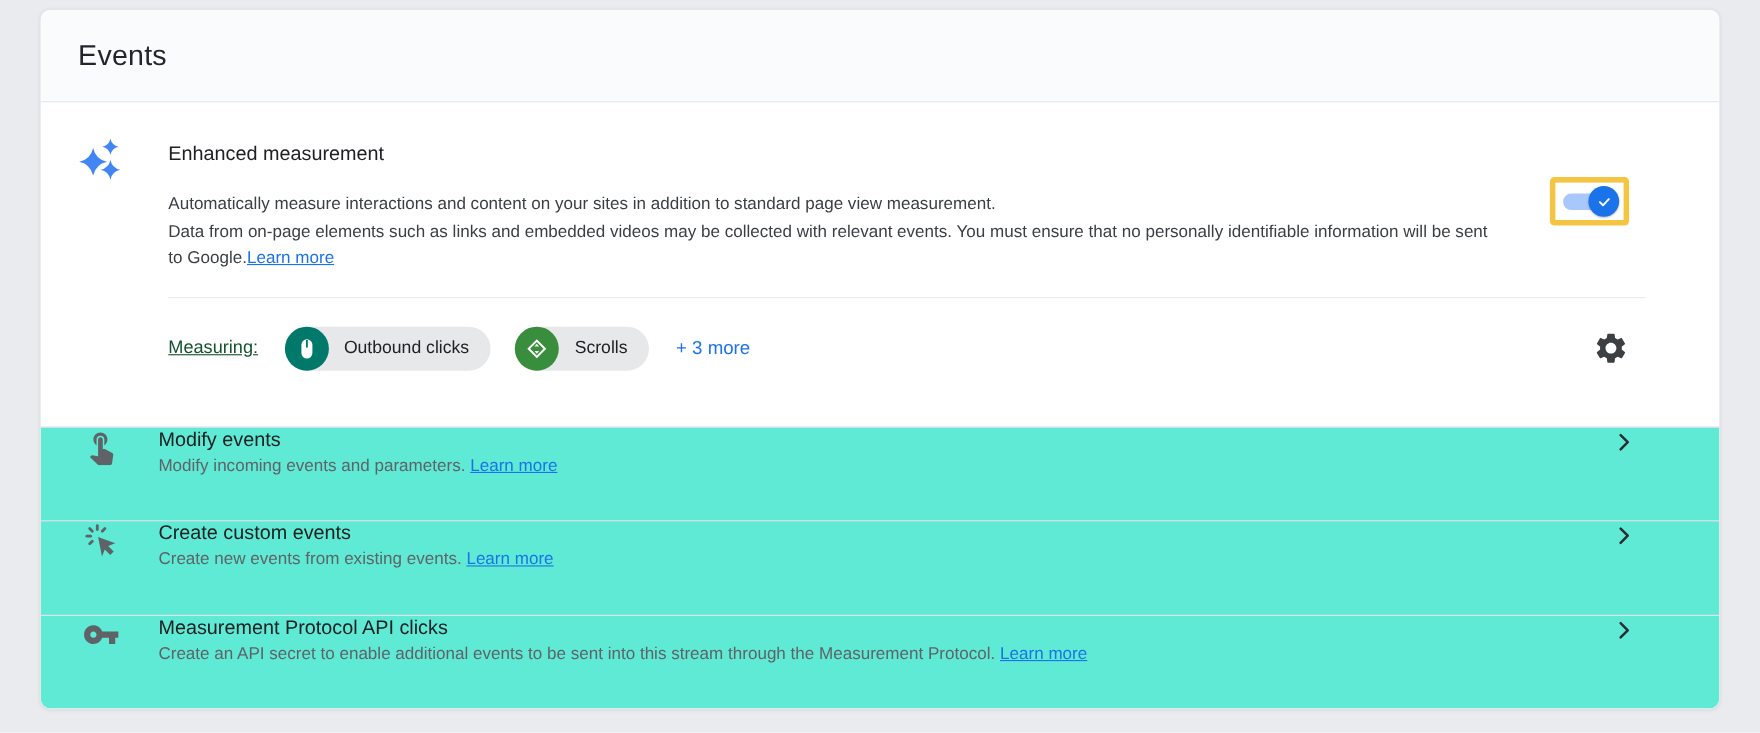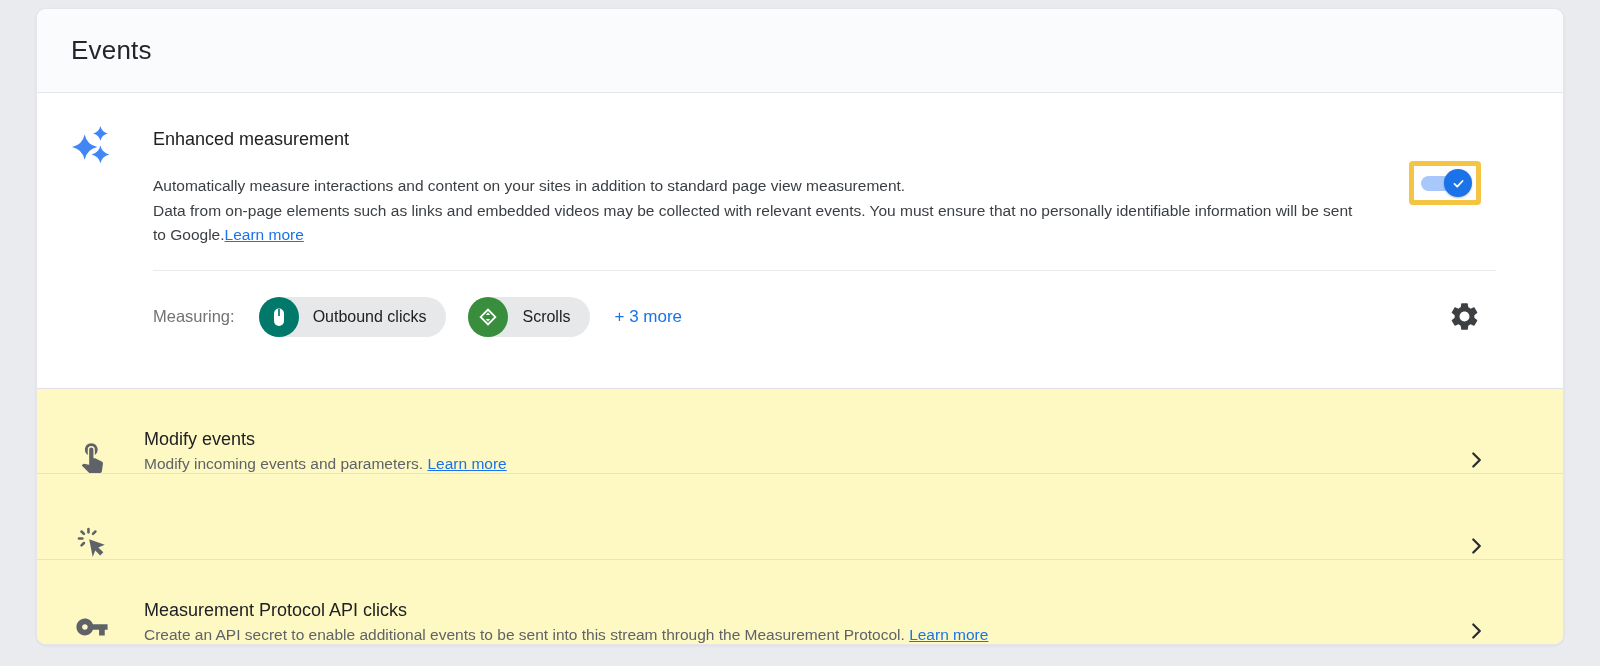--- a/index.html
+++ b/index.html
@@ -50,21 +50,21 @@
     color:#1a73e8; text-decoration:underline; cursor:pointer;
   }
   .inner-divider {
     border-top:1px solid #e8eaed;
     margin-top:22px; margin-right:33px;
   }
   .measuring-row {
     display:flex; align-items:center;
     padding:26px 0 34px 0;
   }
-  .measuring-label { font-size:16.5px; color:#737373; margin-right:24px; }
+  .measuring-label { font-size:16.5px; color:#14532d; margin-right:24px;text-decoration:underline; }
   .chip {
     display:inline-flex; align-items:center;
     height:40px; border-radius:20px;
     background:#e7e8ea;
     padding-right:20px; margin-right:22px;
     cursor:pointer;
   }
   .chip-circle {
     width:40px; height:40px; border-radius:50%;
     display:flex; align-items:center; justify-content:center;
@@ -101,23 +101,23 @@
     width:28px; height:28px; border-radius:50%;
     background:#1A73E8;
     display:flex; align-items:center; justify-content:center;
     box-shadow:0 1px 2px rgba(0,0,0,.25);
   }
 
   
   .setting-row {
     flex:0 0 85.3px; height:85.3px;
     border-top:1px solid #dfe1e5;
-    display:flex; align-items:flex-end;
+    display:flex; align-items:flex-start;
     padding:0 34px;
-    background:#fef9c3;
+    background:#5eead4;
     cursor:pointer;
   }
   .row-icon { width:42px; flex:0 0 42px; display:flex; align-items:center; justify-content:center; color:#5f6368; }
   .row-text { margin-left:31px; }
   .row-title { font-size:18px; font-weight:500; color:#202124; }
   .row-desc { font-size:15.5px; color:#5f6368; margin-top:5px; }
   .row-chevron { margin-left:auto; margin-right:40px; display:flex; align-items:center; }
 </style>
 </head>
 <body>
@@ -216,20 +216,24 @@
         <path d="M10 10 L21 14 L16.5 15.8 L20 19.3 L17.8 21.5 L14.3 18 L12.5 22.5 Z" fill="#5f6368"></path>
         <g stroke="#5f6368" stroke-width="1.8" stroke-linecap="round">
           <path d="M9.5 2.8 v2.4"></path>
           <path d="M2.8 9.5 h2.4"></path>
           <path d="M4.6 4.6 l1.7 1.7"></path>
           <path d="M14.4 4.6 l-1.7 1.7"></path>
           <path d="M4.6 14.4 l1.7 -1.7"></path>
         </g>
       </svg>
     </span>
+    <span class="row-text">
+      <div class="row-title">Create custom events</div>
+      <div class="row-desc"><span>Create new events from existing events.</span> <a class="learn-more">Learn more</a></div>
+    </span>
     <span class="row-chevron">
       <svg width="26" height="26" viewBox="0 0 24 24">
           <path d="M9.5 6 L15.5 12 L9.5 18" fill="none" stroke="#2b2e31" stroke-width="2.1" stroke-linecap="round" stroke-linejoin="round"></path>
         </svg>
     </span>
   </div>
 
   <div class="setting-row">
     <span class="row-icon">
       <svg width="34" height="34" viewBox="0 0 24 24" fill="#5f6368">

